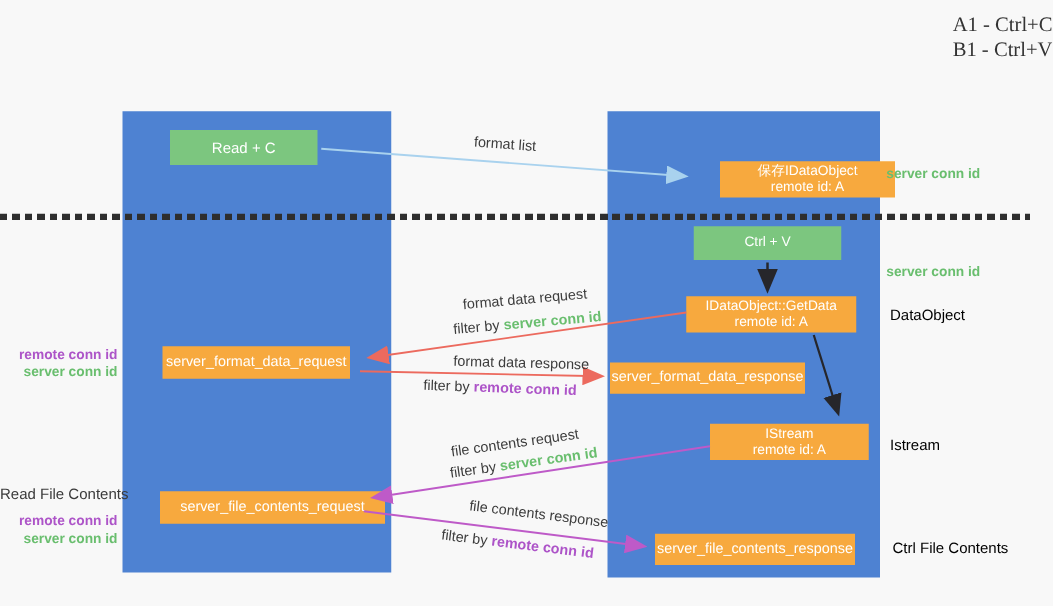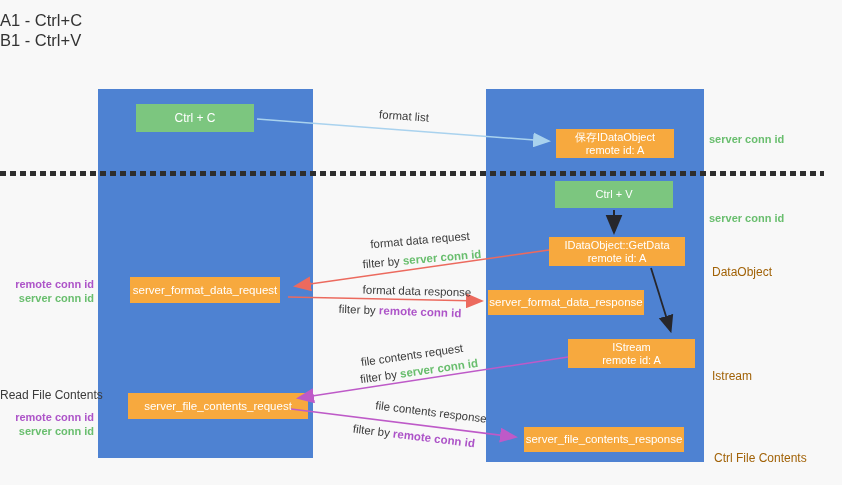--- a/index.html
+++ b/index.html
@@ -1,33 +1,33 @@
 <!DOCTYPE html>
 <html><head>
 <meta charset="utf-8">
 <style>
   html,body{margin:0;padding:0;background:#F8F8F8;}
   .canvas{position:relative;width:842px;height:485px;background:#F8F8F8;
           font-family:"Liberation Sans",sans-serif;overflow:hidden;}
-  .title{position:absolute;left:0;top:10px;width:842px;text-align:left;
-         font-size:16.5px;line-height:20px;color:#333;}
+  .title{position:absolute;left:0;top:10px;width:842px;text-align:right;
+         font-size:16.5px;line-height:20px;color:#333;font-family:Liberation Serif, serif;}
   .colhead{position:absolute;text-align:center;font-size:12px;line-height:13px;color:#3a3a3a;margin-top:30px;}
   .col{position:absolute;background:#4E82D2;}
   .node{position:absolute;display:flex;flex-direction:column;align-items:center;
         justify-content:center;text-align:center;color:#fff;font-size:11.5px;line-height:13px;}
   .green{background:#7CC67F;}
   .orange{background:#F7A93E;}
   .dotted{position:absolute;left:0;top:171px;width:824px;height:5px;z-index:5;
           background:repeating-linear-gradient(to right,#2E2E2E 0 6px,transparent 6px 10px);}
   .flow{position:absolute;font-size:11.5px;color:#3c3c3c;white-space:nowrap;
         text-align:center;transform-origin:center;z-index:4;}
   .lbl-green{color:#69BE6E;font-weight:bold;}
   .lbl-purple{color:#AD54C8;font-weight:bold;}
   .side{position:absolute;font-size:11px;white-space:nowrap;}
-  .side-dark{position:absolute;font-size:12px;color:#a16207;white-space:nowrap;margin-top:20px;}
+  .side-dark{position:absolute;font-size:12px;color:#000000;white-space:nowrap;}
   .leftgroup{position:absolute;left:0;width:94px;text-align:right;
              font-size:11px;line-height:13.5px;white-space:nowrap;}
   svg.overlay{position:absolute;left:0;top:0;z-index:3;pointer-events:none;}
 </style>
 </head>
 <body>
 
 <div class="canvas">
 
   <div class="title">
@@ -39,24 +39,24 @@
     <div>A1</div>
     <div>remote</div>
   </div>
 
   <div class="col" style="left:98px;top:89px;width:215px;height:369px;"></div>
   <div class="col" style="left:486px;top:89px;width:218px;height:373px;"></div>
 
   <div class="dotted"></div>
 
   <div class="node green" style="left:136px;top:104px;width:118px;height:28px;font-size:12px;">
-    <div>Ctrl + C</div>
+    <div>Read + C</div>
   </div>
 
-  <div class="node orange" style="left:556px;top:129px;width:118px;height:29px;font-size:11px;align-items:center;">
+  <div class="node orange" style="left:576px;top:129px;width:140px;height:29px;font-size:11px;align-items:center;">
     <div>保存IDataObject</div>
     <div>remote id: A</div>
   </div>
 
   <div class="node green" style="left:555px;top:181px;width:118px;height:27px;font-size:11px;text-align:center;">
     <div>Ctrl + V</div>
   </div>
 
   <div class="node orange" style="left:549px;top:237px;width:136px;height:29px;font-size:11px;">
     <div>IDataObject::GetData</div>

